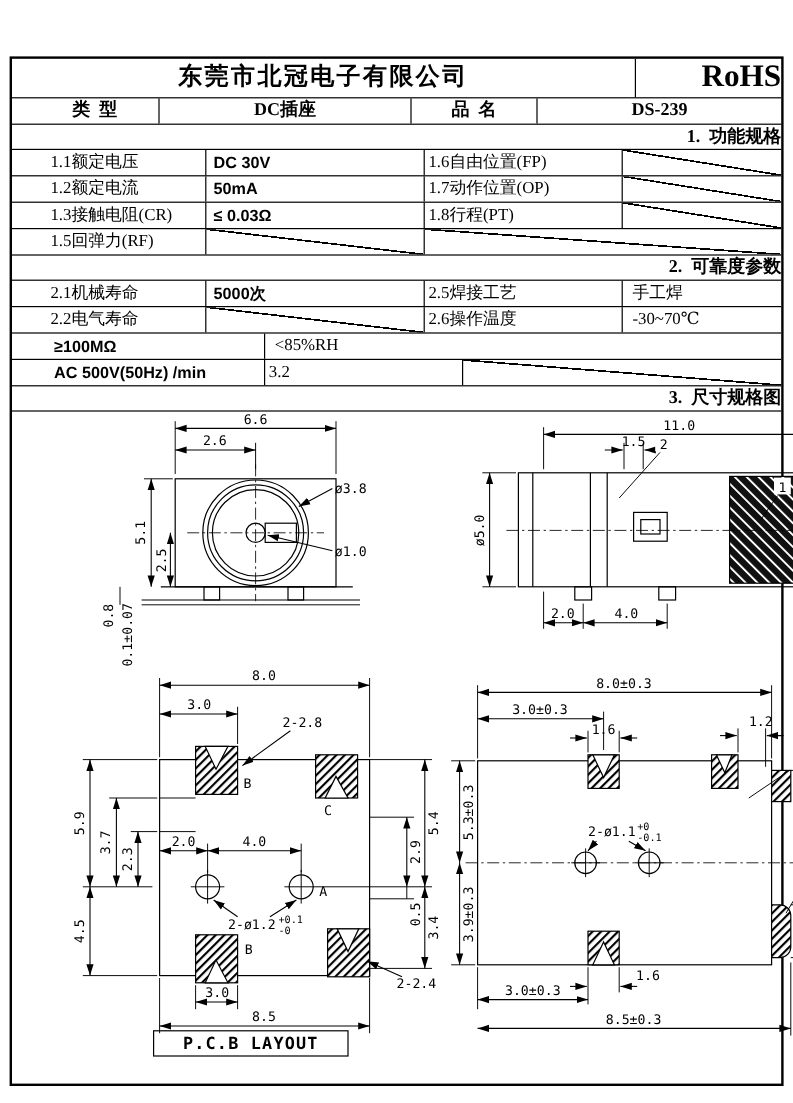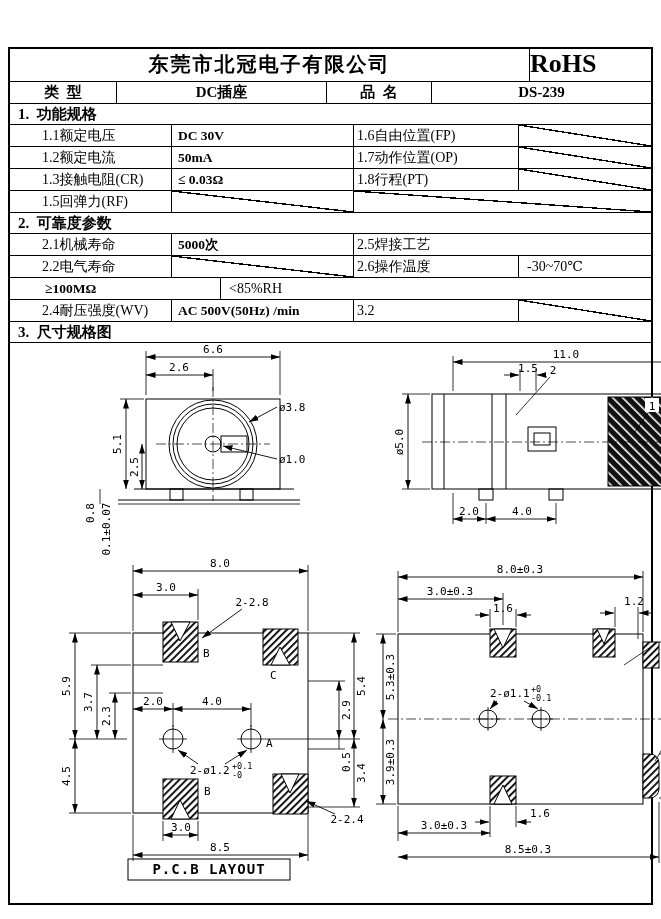--- a/index.html
+++ b/index.html
@@ -5,29 +5,29 @@
   * { margin:0; padding:0; box-sizing:border-box; }
   html,body { background:#fff; }
   body { width:661px; height:919px; font-family:"Liberation Serif","DejaVu Serif",serif; color:#000; }
   .page { position:relative; width:661px; height:919px; background:#fff; overflow:hidden; }
   .frame { position:absolute; left:8px; top:47px; width:645px; height:858px; border:2px solid #000; display:flex; flex-direction:column; background:#fff; }
   .row { display:flex; border-bottom:1px solid #000; }
   .cell { border-right:1px solid #000; overflow:hidden; white-space:pre; }
   .cell:last-child { border-right:none; }
   .hdr-row { height:33px; }
   .company { flex:1; text-align:center; font-size:20px; font-weight:700; letter-spacing:2px; line-height:31px; }
-  .rohs { width:121px; text-align:left; font-size:26px; font-weight:600; line-height:29px; }
-  .type-row { height:22px; font-size:15px; font-weight:700; }
+  .rohs { width:121px; text-align:right; font-size:26px; font-weight:600; line-height:29px; }
+  .type-row { height:22px; font-size:15px; font-weight:700;padding-left:16px; }
   .type-row .cell { line-height:21px; text-align:center; }
   .tc1 { width:107px; } .tc2 { width:210px; } .tc3 { width:105px; } .tc4 { flex:1; }
-  .sec-row { height:21px; border-bottom:1px solid #000; font-size:15px; font-weight:700; line-height:20px; padding-left:8px; white-space:pre; }
+  .sec-row { height:21px; border-bottom:1px solid #000; font-size:15px; font-weight:700; line-height:20px; padding-left:8px; white-space:pre;text-align:right; }
   .spec-row { height:22px; font-size:14px;padding-left:29px; }
   .spec-row .cell { line-height:21px; padding:0 3px; }
   .c-l1 { width:133px; }
-  .c-v1 { width:182px; font-family:Liberation Serif, serif; font-weight:700; font-size:13.5px; padding-left:6px !important; }
+  .c-v1 { width:182px; font-family:Liberation Sans, sans-serif; font-weight:700; font-size:13.5px; padding-left:6px !important; }
   .c-l2 { width:165px; }
   .c-v2 { flex:1; padding-left:8px !important; }
   .slash { background:linear-gradient(to top right, transparent calc(50% - 0.7px), #000 calc(50% - 0.7px), #000 calc(50% + 0.7px), transparent calc(50% + 0.7px)); }
   .draw { flex:1; position:relative;margin-left:32px; }
   .draw-svg { display:block; }
   .draw-svg text { font-family:"DejaVu Sans Mono","Liberation Mono",monospace; font-size:11px; fill:#000; }
   .draw-svg text.dms { font-size:8.5px; }
   .draw-svg text.big { font-size:14px; font-weight:bold; letter-spacing:1px; }
   .ln  { stroke:#000; stroke-width:1; fill:none; }
   .thin{ stroke:#000; stroke-width:0.8; fill:none; }
@@ -79,33 +79,33 @@
       <div class="cell c-v1 slash"></div>
       <div class="cell c-v2 slash"></div>
     </div>
 
     <div class="sec-row">2.  可靠度参数</div>
 
     <div class="row spec-row">
       <div class="cell c-l1">2.1机械寿命</div>
       <div class="cell c-v1" actable="false">5000次</div>
       <div class="cell c-l2">2.5焊接工艺</div>
+      <div class="cell c-v2">手工焊</div>
     </div>
     <div class="row spec-row">
       <div class="cell c-l1">2.2电气寿命</div>
       <div class="cell c-v1 slash"></div>
       <div class="cell c-l2">2.6操作温度</div>
       <div class="cell c-v2">-30~70℃</div>
     </div>
     <div class="row spec-row">
       <div class="cell c-v1">≥100MΩ</div>
       <div class="cell c-v2">&lt;85%RH</div>
     </div>
     <div class="row spec-row">
-      <div class="cell c-l1">2.4耐压强度(WV)</div>
       <div class="cell c-v1">AC 500V(50Hz) /min</div>
       <div class="cell c-l2">3.2</div>
       <div class="cell c-v2 slash"></div>
     </div>
 
     <div class="sec-row">3.  尺寸规格图</div>
 
     <div class="draw">
       <svg class="draw-svg" width="641" height="538" viewBox="0 0 641 538">
         <defs>

